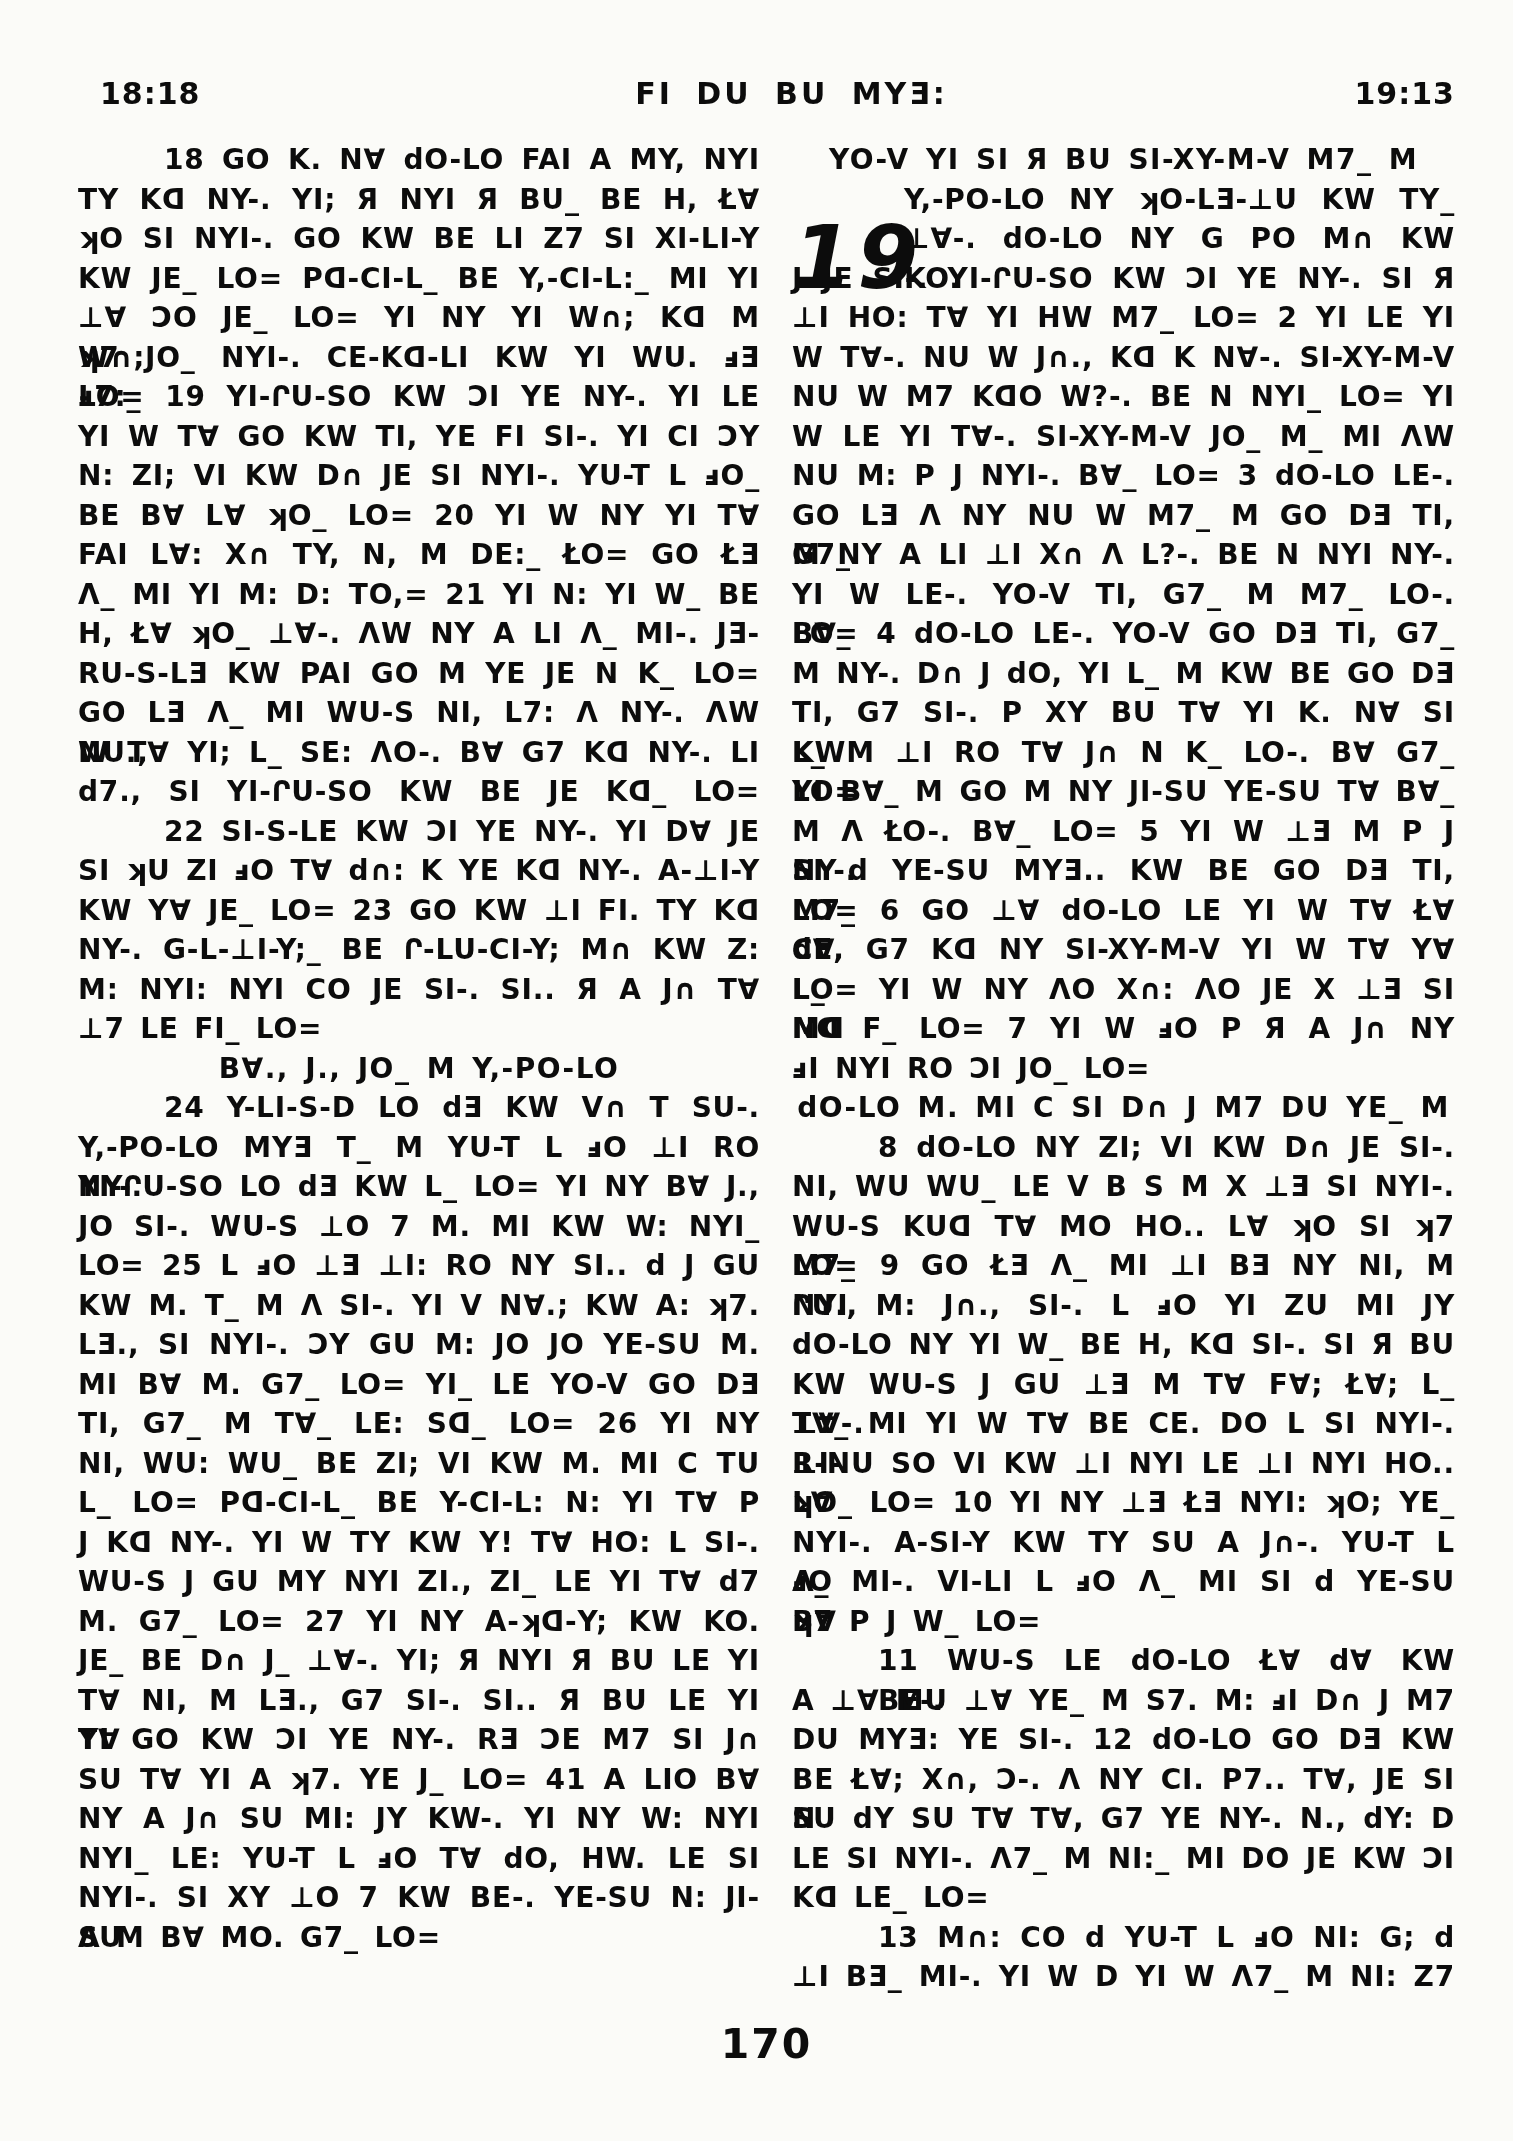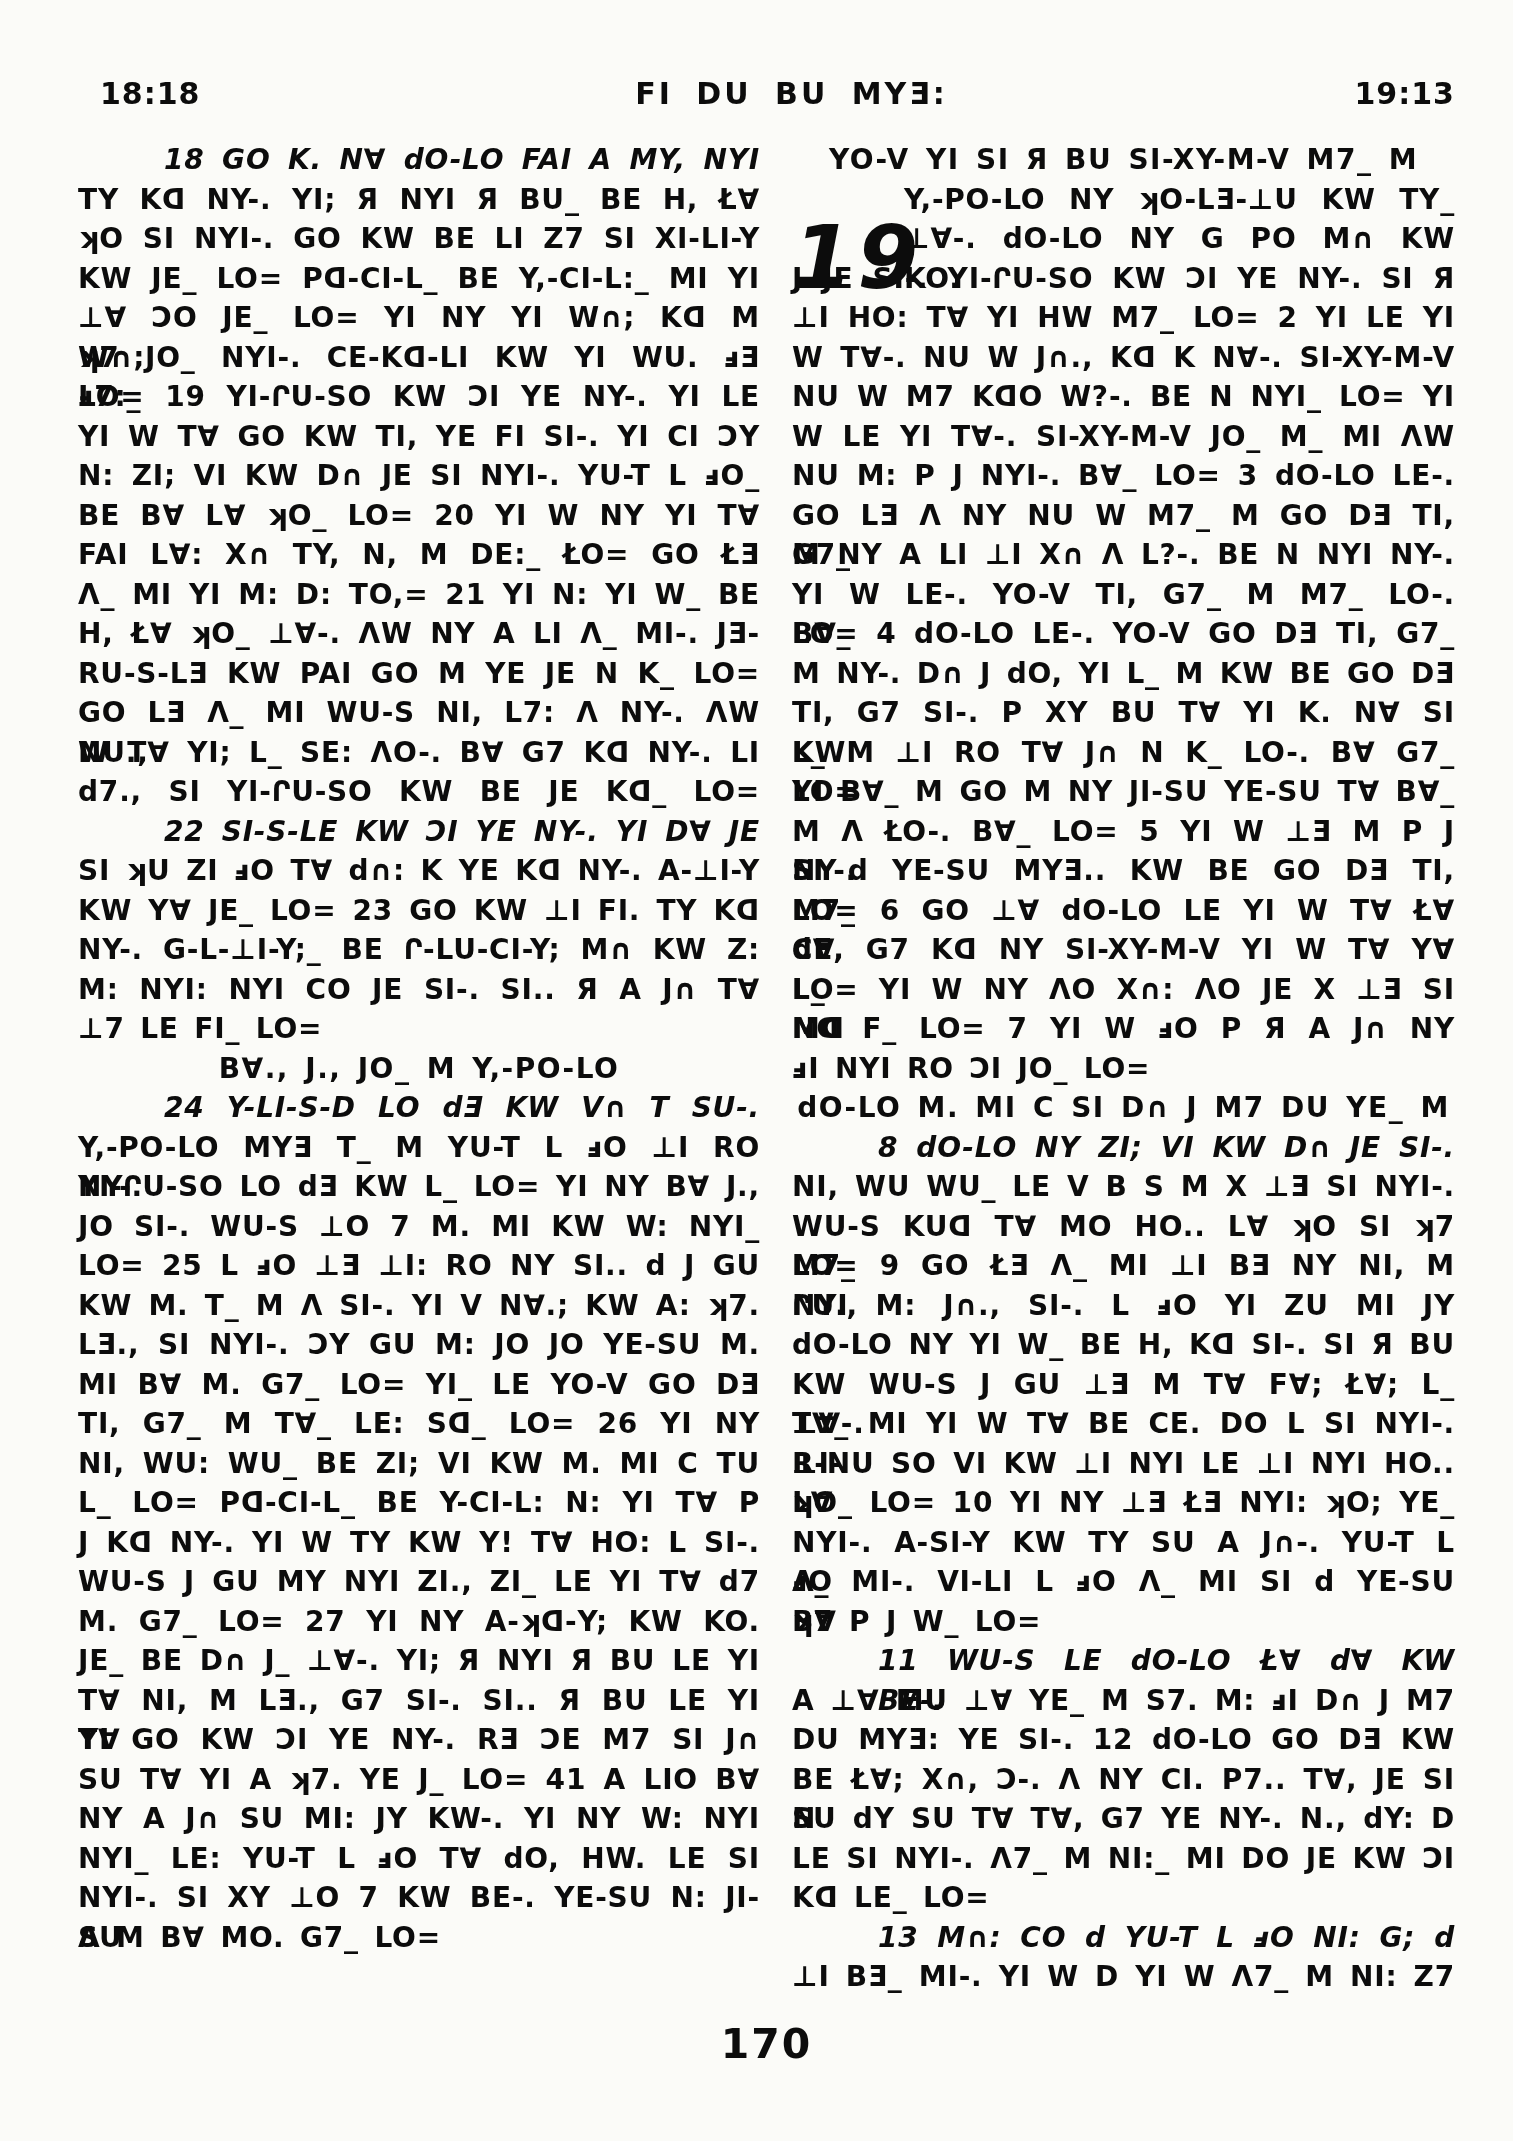--- a/index.html
+++ b/index.html
@@ -22,21 +22,21 @@
     letter-spacing:.8px;word-spacing:5px;
   }
   #col-left{left:78px;width:682px;}
   #col-right{left:792px;width:663px;}
   .line{
     height:39.5px;line-height:39.5px;
     text-align:justify;text-align-last:justify;
     white-space:normal;
   }
   .line.end{text-align:left;text-align-last:left;}
-  .line.indent{padding-left:86px;font-style:italic;}
+  .line.indent{padding-left:86px;}
   .line.heading{text-align:center;text-align-last:center;letter-spacing:1.5px;}
   .line.chap{padding-left:112px;}
   .chapnum{
     position:absolute;left:0px;top:74px;
     font-size:88px;line-height:1;letter-spacing:4px;font-style:italic;
   }
   .footer{
     position:absolute;left:78px;top:2020px;width:1377px;
     text-align:center;font-size:41px;letter-spacing:2px;
   }

